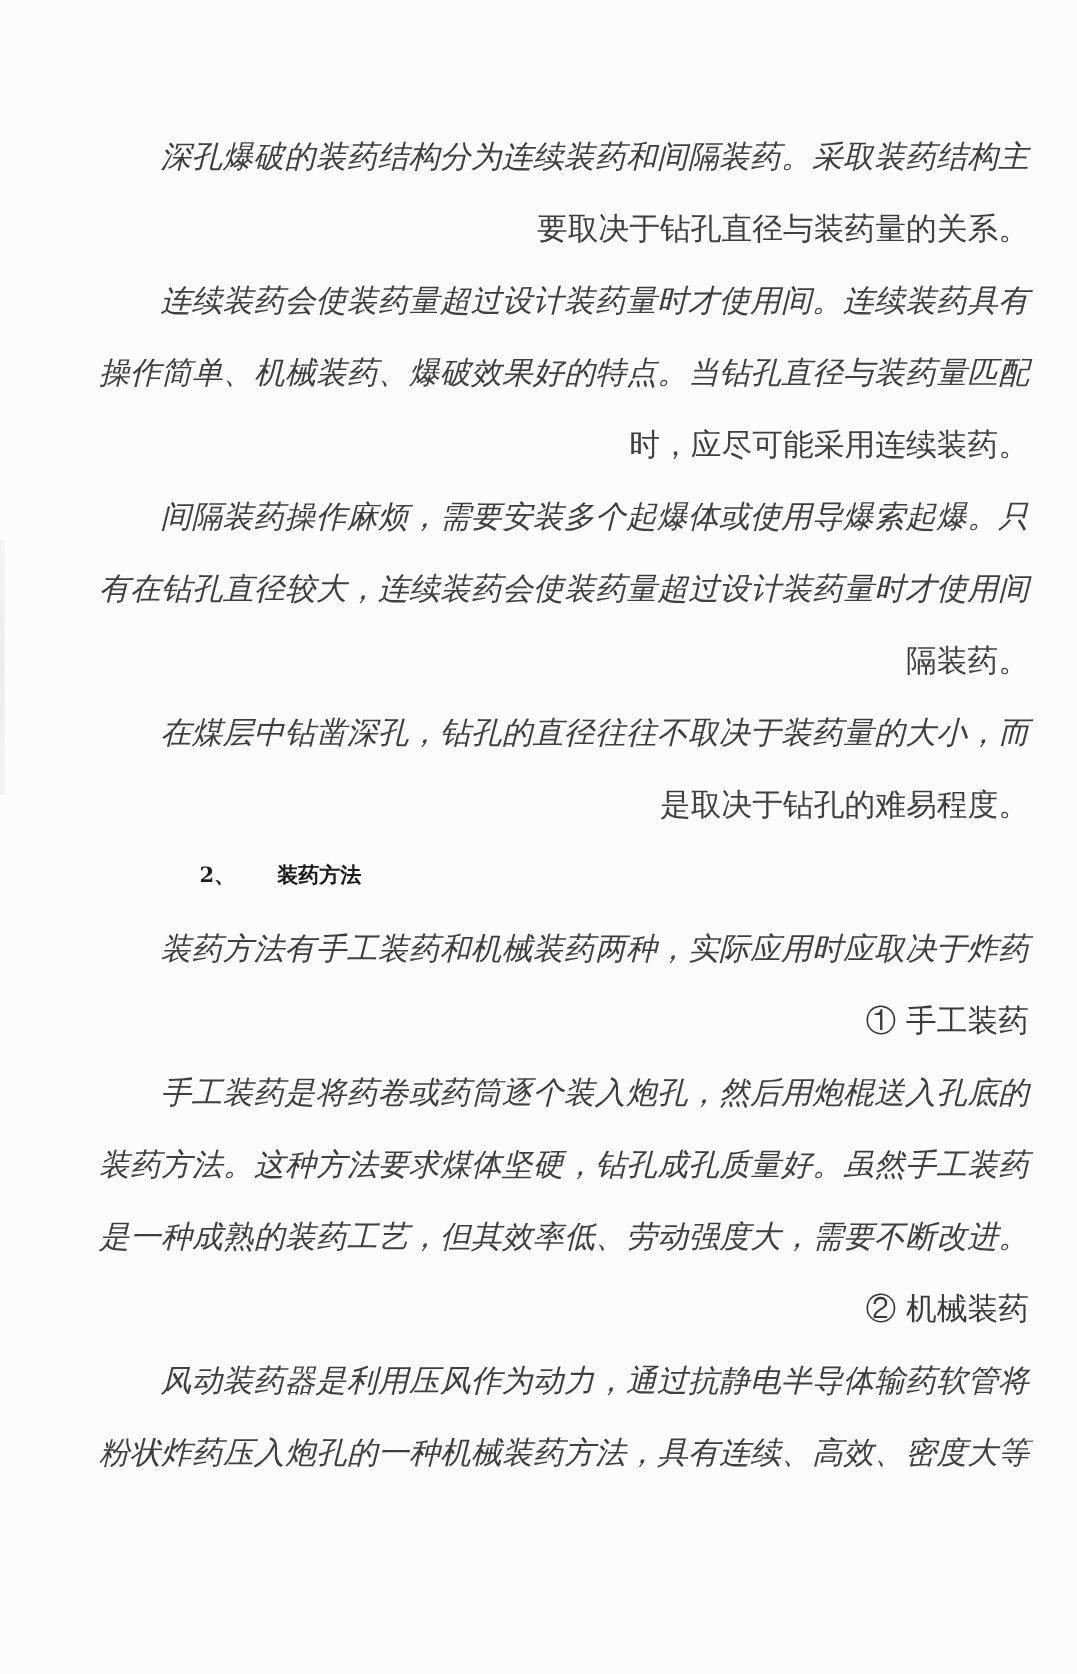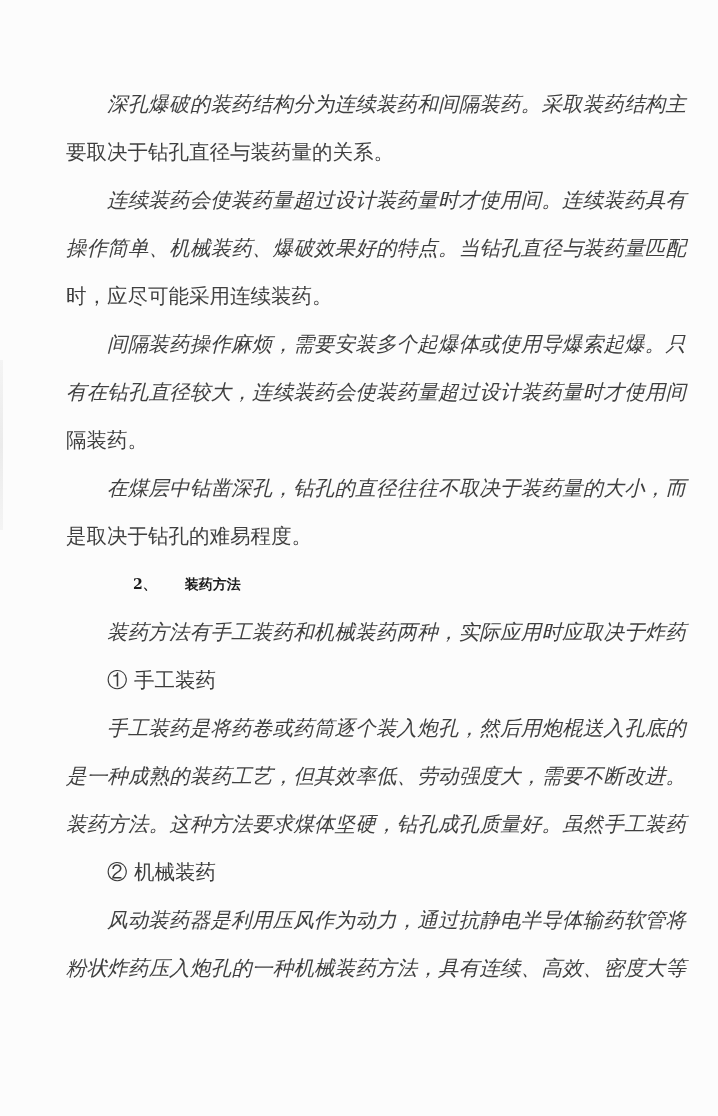--- a/index.html
+++ b/index.html
@@ -29,21 +29,21 @@
     left: 66px;
     top: 80px;
     width: 620px;
     font-size: 20.5px;
     color: #3f3f3f;
   }
   .line {
     height: 48px;
     line-height: 48px;
     margin: 0;
-    text-align: left;
+    text-align: right;
     overflow: visible;
   }
   .line.first { padding-left: 41px; }
   .line.flush {
     text-align: justify;
     text-align-last: justify;
     text-justify: inter-ideograph;
     font-style: italic;
   }
   .heading {
@@ -84,22 +84,22 @@
       </div>
       <h2 class="heading"><span>2、</span><span class="h-title">装药方法</span></h2>
       <div>
         <div class="line first flush">装药方法有手工装药和机械装药两种，实际应用时应取决于炸药</div>
       </div>
       <div>
         <div class="line first list-line">① 手工装药</div>
       </div>
       <div>
         <div class="line first flush">手工装药是将药卷或药筒逐个装入炮孔，然后用炮棍送入孔底的</div>
+        <div class="line flush">装药方法。这种方法要求煤体坚硬，钻孔成孔质量好。虽然手工装药</div>
         <div class="line flush">是一种成熟的装药工艺，但其效率低、劳动强度大，需要不断改进。</div>
-        <div class="line flush">装药方法。这种方法要求煤体坚硬，钻孔成孔质量好。虽然手工装药</div>
       </div>
       <div>
         <div class="line first list-line">② 机械装药</div>
       </div>
       <div>
         <div class="line first flush">风动装药器是利用压风作为动力，通过抗静电半导体输药软管将</div>
         <div class="line flush">粉状炸药压入炮孔的一种机械装药方法，具有连续、高效、密度大等</div>
       </div>
     </div>
 </div>

